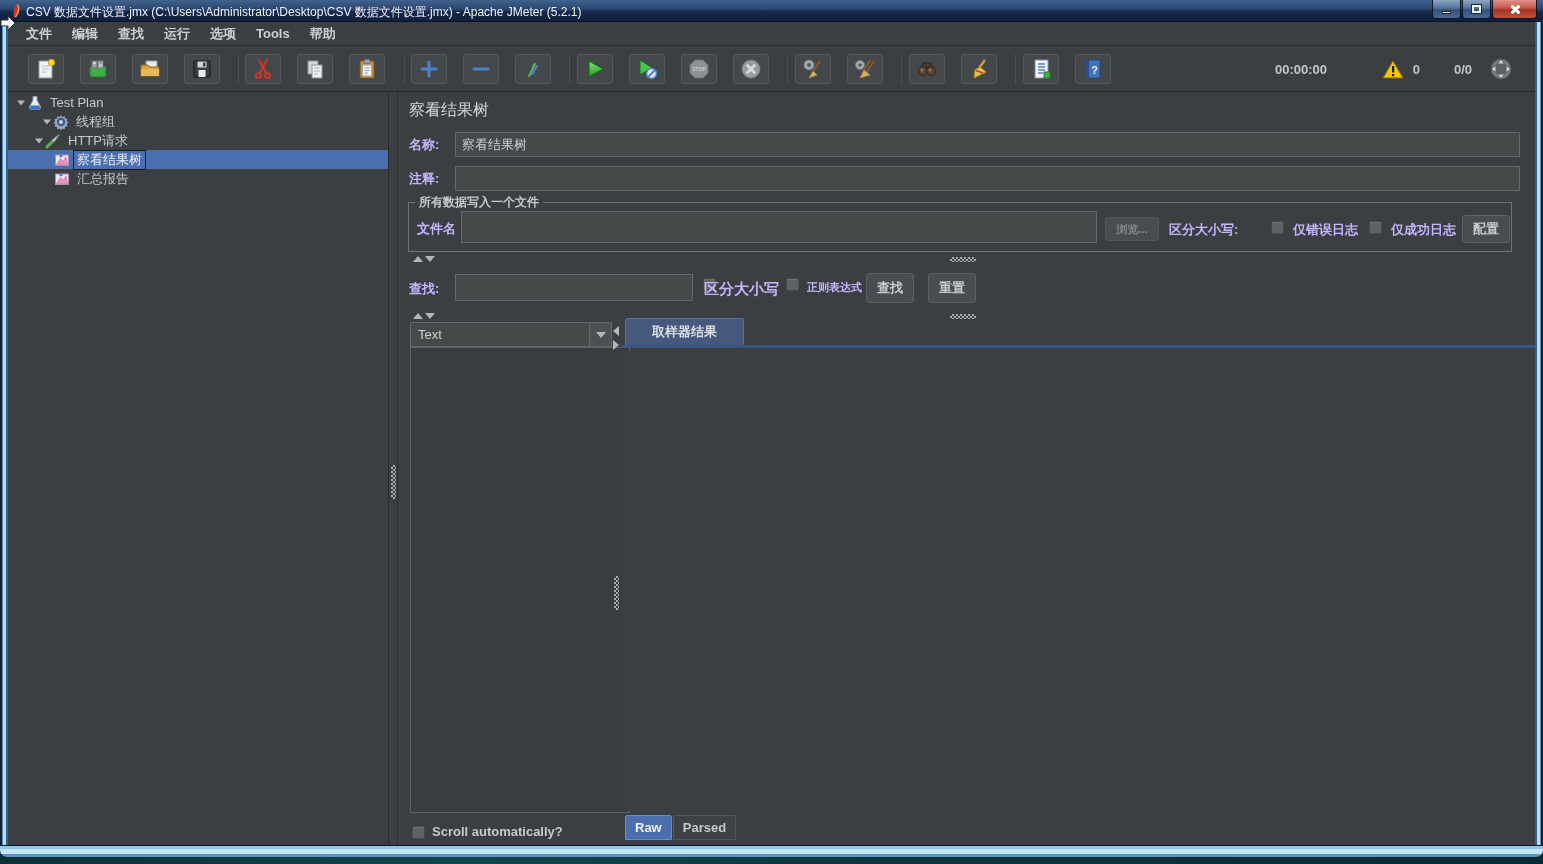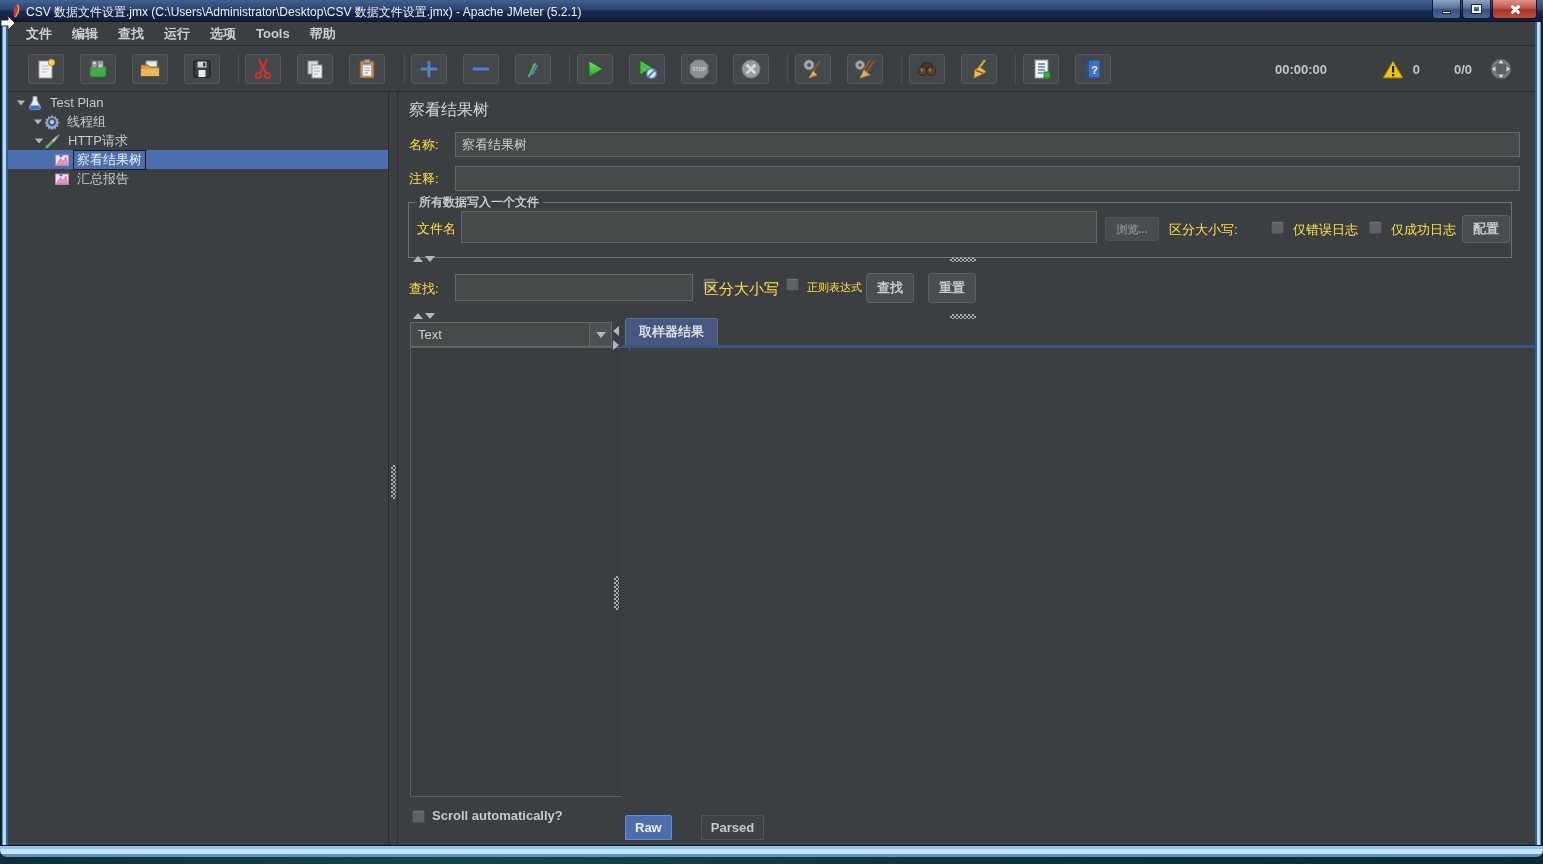--- a/index.html
+++ b/index.html
@@ -61,25 +61,25 @@
 
   .vsplit-main { position:absolute; left:381px; top:0; width:9px; height:100%; background:#3c3f41;
     border-right:1px solid #2c2f31; }
   .vgrip { position:absolute; left:2px; width:5px; height:34px;
     background-image:linear-gradient(45deg,#a7adb1 25%,transparent 25% 75%,#a7adb1 75%),
       linear-gradient(45deg,#a7adb1 25%,transparent 25% 75%,#a7adb1 75%);
     background-size:4px 4px; background-position:0 0,2px 2px; }
 
   .main-panel { position:absolute; left:390px; top:0; width:1137px; height:100%; }
   .panel-title { position:absolute; left:11px; top:8px; font-size:16px; color:#d2d5d7; }
-  .flabel { position:absolute; font-size:13px; font-weight:normal; color:#fde047; white-space:nowrap; }
+  .flabel { position:absolute; font-size:13px; font-weight:bold; color:#c4b5fd; white-space:nowrap; }
   .tfield { position:absolute; background:#45494a; border:1px solid #646869; color:#ccd0d2;
     font-size:13px; padding:0 6px; font-family:inherit; outline:none; }
 
-  .fieldset { position:absolute; left:10px; top:110px; right:23px; height:56px; border:1px solid #6e7274; }
+  .fieldset { position:absolute; left:10px; top:110px; right:23px; height:50px; border:1px solid #6e7274; }
   .legend { position:absolute; left:6px; top:-9px; background:#3c3f41; padding:0 4px;
     font-size:12px; font-weight:bold; color:#c7cacc; }
   .btn { position:absolute; background:#4a4d4f; border:1px solid #5e6163; border-radius:3px;
     color:#c9cccf; font-size:13px; font-weight:bold; font-family:inherit; }
   .btn.dim { color:#84888a; border-color:#525557; font-size:11px; }
   .cb { position:absolute; width:13px; height:13px; background:#5e6264; border:1px solid #484b4d;
     border-radius:2px; box-shadow:inset 0 1px 1px rgba(255,255,255,.12); }
 
   .hsplit { position:absolute; left:0; right:0; height:9px; }
   .tri { width:0; height:0; display:inline-block; }
@@ -87,40 +87,40 @@
   .tri-down  { border-left:5px solid transparent; border-right:5px solid transparent; border-top:6px solid #b4b8bc; }
   .tri-left  { border-top:5px solid transparent; border-bottom:5px solid transparent; border-right:6px solid #b4b8bc; }
   .tri-right { border-top:5px solid transparent; border-bottom:5px solid transparent; border-left:6px solid #b4b8bc; }
   .hgrip { position:absolute; top:2px; width:26px; height:5px;
     background-image:linear-gradient(45deg,#a7adb1 25%,transparent 25% 75%,#a7adb1 75%),
       linear-gradient(45deg,#a7adb1 25%,transparent 25% 75%,#a7adb1 75%);
     background-size:4px 4px; background-position:0 0,2px 2px; }
 
   
   .results { position:absolute; left:0; top:229px; right:0; bottom:0; }
-  .left-col { position:absolute; left:12px; top:0; width:220px; bottom:16px; }
+  .left-col { position:absolute; left:12px; top:0; width:220px; bottom:0; }
   .dropdown { position:absolute; left:0; top:1px; width:202px; height:25px; background:#45494a;
     border:1px solid #646869; color:#ccd0d2; font-size:13px; display:flex; align-items:center; }
   .dropdown .val { padding-left:7px; flex:1; }
   .dd-btn { width:22px; height:100%; border-left:1px solid #646869; background:#4c5052;
     display:flex; align-items:center; justify-content:center; }
   .listbox { position:absolute; left:0; top:26px; right:0; bottom:32px; background:#3a3d3f;
     border:1px solid #5e6163; }
   .scrollrow { position:absolute; left:2px; bottom:6px; display:flex; align-items:flex-end; }
   .scrollrow .cb { position:static; margin-right:7px; }
   .scrollrow span { font-size:13px; font-weight:bold; color:#c7cacc; }
 
   .vsplit-small { position:absolute; left:214px; top:0; width:9px; bottom:0; }
   .right-col { position:absolute; left:224px; top:0; right:0; bottom:0; }
   .tabbar { position:absolute; left:0; top:0; right:0; height:27px; border-bottom:3px solid #365880; }
   .tab-top { position:absolute; left:3px; bottom:0; background:#47587e; border:1px solid #5e6f95;
-    border-bottom:none; border-radius:3px 3px 0 0; padding:4px 13px; font-size:13px; font-weight:bold;
+    border-bottom:none; border-radius:3px 3px 0 0; padding:4px 26px; font-size:13px; font-weight:bold;
     color:#dbdfe5; }
   .results-body { position:absolute; left:0; top:30px; right:0; bottom:35px; background:#3c3f41; }
-  .bottomtabs { position:absolute; left:3px; bottom:5px; display:flex;gap:28px; }
+  .bottomtabs { position:absolute; left:3px; bottom:5px; display:flex; }
   .tab-bot { padding:4px 9px; font-size:13px; font-weight:bold; border:1px solid #54575a;
     background:#3f4244; color:#c6c9cb; border-radius:2px 2px 0 0; margin-right:1px; }
   .tab-bot.sel { background:#4b6eaf; border-color:#6b8cc8; color:#eef2f8; }
 
   .cursor { position:absolute; left:0px; top:14px; z-index:40; }
 </style>
 </head>
 <body>
 
 <div class="titlebar">
@@ -350,21 +350,21 @@
       <div class="tree-row" style="padding-left:6px">
         <span class="expander">
             <i class="tri tri-down" style="transform:scale(.8)"></i>
           </span>
         <svg class="ticon" viewBox="0 0 16 16">
           <path d="M6 1.5 h4 v3.5 l3.5 7 a1.8 1.8 0 0 1 -1.6 2.5 h-7.8 a1.8 1.8 0 0 1 -1.6 -2.5 l3.5 -7 z" fill="#e8edf3" stroke="#8a9bb0"></path>
           <path d="M4 10.5 h8 l1.2 2.4 a1 1 0 0 1 -.9 1.6 h-8.6 a1 1 0 0 1 -.9 -1.6 z" fill="#3f73c0"></path>
         </svg>
         <span class="tlabel">Test Plan</span>
       </div>
-      <div class="tree-row" style="padding-left:23px">
+      <div class="tree-row" style="padding-left:32px">
         <span class="expander">
             <i class="tri tri-down" style="transform:scale(.8)"></i>
           </span>
         <svg class="ticon" viewBox="0 0 16 16">
           <path d="M8 1 l1.4 2 2.3-.8 .4 2.4 2.4 .4 -.8 2.3 2 1.4 -2 1.4 .8 2.3 -2.4 .4 -.4 2.4 -2.3 -.8 -1.4 2 -1.4 -2 -2.3 .8 -.4 -2.4 -2.4 -.4 .8 -2.3 -2 -1.4 2 -1.4 -.8 -2.3 2.4 -.4 .4 -2.4 2.3 .8 z" fill="#93a7c9"></path>
           <circle cx="8" cy="8" r="4.2" fill="#46597f"></circle>
             <circle cx="8" cy="8" r="2" fill="#c8d2e4"></circle>
         </svg>
         <span class="tlabel">线程组</span>
       </div>

